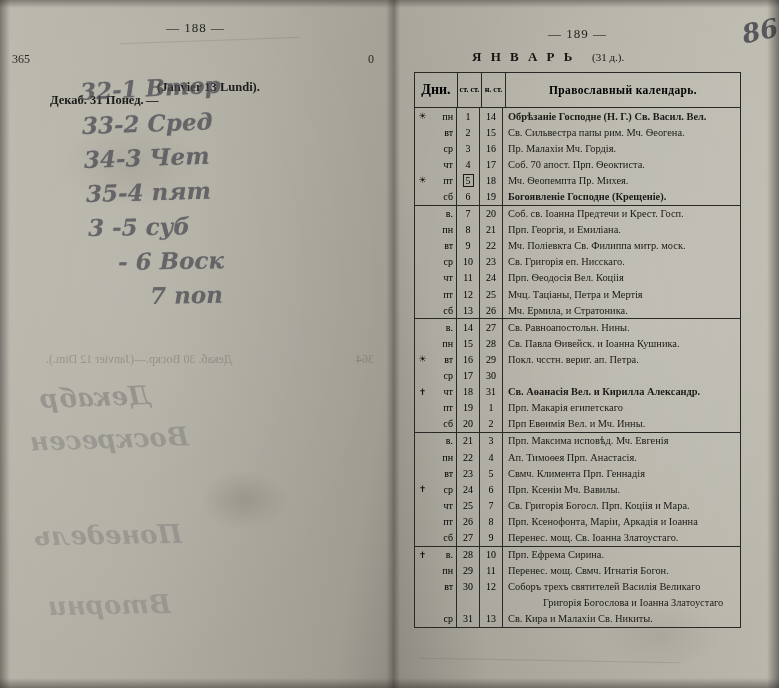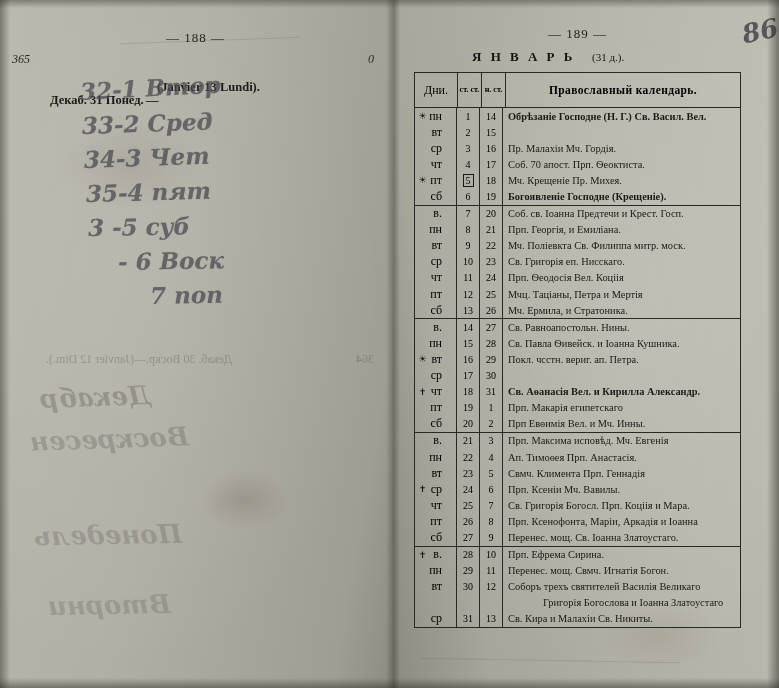--- a/index.html
+++ b/index.html
@@ -69,21 +69,20 @@
     color: #211f1c;
     white-space: pre;
   }
   .pgnum {
     font-size: 13px;
     letter-spacing: 1px;
   }
   .folio {
     font-size: 12px;
     color: #2a2823;
-    font-style: italic;
   }
   
   .left-head {
     font-size: 12.5px;
     font-weight: bold;
     color: #1d1b18;
     margin-top: 42px;
   }
   
   .hand {
@@ -125,22 +124,22 @@
   }
   .cal .thead {
     display: flex;
     border-bottom: 1.2px solid #2a2824;
     height: 34px;
   }
   .c-dni {
     width: 42px;
     border-right: 1px solid #2a2824;
     display: flex; align-items: center; justify-content: center;
-    font-size: 12px;
-    font-weight: normal;
+    font-size: 14px;
+    font-weight: bold;
   }
   .c-st1, .c-st2 {
     width: 23px;
     border-right: 1px solid #2a2824;
     display: flex; flex-direction: column; align-items: center; justify-content: center;
     font-size: 8px;
     line-height: 1.05;
     font-weight: bold;
   }
   .c-cal {
@@ -161,23 +160,23 @@
   }
   .mark {
     width: 15px;
     font-size: 9px;
     display: flex; align-items: center; justify-content: center;
     color: #151412;
   }
   .dw {
     width: 27px;
     border-right: 1px solid #2a2824;
-    font-size: 12px;
+    font-size: 10px;
     display: flex; align-items: center; justify-content: flex-end;
-    padding-right: 14px;
+    padding-right: 3px;
     box-sizing: border-box;
   }
   .n1, .n2 {
     width: 23px;
     border-right: 1px solid #2a2824;
     font-size: 10px;
     display: flex; align-items: center; justify-content: center;
     box-sizing: border-box;
   }
   .n1.boxed span {
@@ -236,21 +235,21 @@
   <div class="leaf left"></div>
   <div class="leaf right"></div>
   <div class="gutter"></div>
 
   <div class="stain" style="left:200px; top:470px; width:90px; height:60px;"></div>
   <div class="stain" style="left:60px; top:120px; width:140px; height:90px; opacity:.5;"></div>
   <div class="stain" style="left:600px; top:600px; width:120px; height:70px; opacity:.45;"></div>
   <div class="fiber" style="left:120px; top:40px; width:180px; height:1px; transform:rotate(-2deg);"></div>
   <div class="fiber" style="left:420px; top:660px; width:260px; height:1px; transform:rotate(1deg);"></div>
 
-  <div class="txt pgnum" style="left:166px; top:30px;">— 188 —</div>
+  <div class="txt pgnum" style="left:166px; top:20px;">— 188 —</div>
   <div class="txt folio" style="left:12px; top:52px;">365</div>
   <div class="txt left-head" style="left:50px; top:51px;">Декаб. 31 Понед.</div>
   <div class="txt left-head" style="left:146px; top:51px;">—</div>
   <div class="txt left-head ital" style="left:157px; top:38px;">(Janvier 13 Lundi).</div>
   <div class="txt folio" style="left:368px; top:52px;">0</div>
 
   <div class="hand" style="left:80px; top:78px; font-size:23px; transform:rotate(-3deg);">32-1 Втор</div>
   <div class="hand" style="left:82px; top:112px; font-size:23px; transform:rotate(-2deg);">33-2 Сред</div>
   <div class="hand" style="left:84px; top:146px; font-size:23px; transform:rotate(-2deg);">34-3 Чет</div>
   <div class="hand" style="left:86px; top:180px; font-size:23px; transform:rotate(-1.5deg);">35-4 пят</div>
@@ -284,20 +283,21 @@
             <div class="dw">пн</div>
             <div class="n1">1</div>
             <div class="n2">14</div>
             <div class="evt bold">Обрѣзаніе Господне (Н. Г.) Св. Васил. Вел.</div>
           </div>
           <div class="row">
             <div class="mark"></div>
             <div class="dw">вт</div>
             <div class="n1">2</div>
             <div class="n2">15</div>
+            <div class="evt">Св. Сильвестра папы рим. Мч. Ѳеогена.</div>
           </div>
           <div class="row">
             <div class="mark"></div>
             <div class="dw">ср</div>
             <div class="n1">3</div>
             <div class="n2">16</div>
             <div class="evt">Пр. Малахіи Мч. Гордія.</div>
           </div>
           <div class="row">
             <div class="mark"></div>
@@ -306,21 +306,21 @@
             <div class="n2">17</div>
             <div class="evt">Соб. 70 апост. Прп. Ѳеоктиста.</div>
           </div>
           <div class="row">
             <div class="mark">☀</div>
             <div class="dw">пт</div>
             <div class="n1 boxed">
               <span>5</span>
             </div>
             <div class="n2">18</div>
-            <div class="evt">Мч. Крещеніе Пр. Михея.</div>
+            <div class="evt">Мч. Ѳеопемпта Пр. Михея.</div>
           </div>
           <div class="row">
             <div class="mark"></div>
             <div class="dw">сб</div>
             <div class="n1">6</div>
             <div class="n2">19</div>
             <div class="evt bold">Богоявленіе Господне (Крещеніе).</div>
           </div>
         </div>
         <div class="grp">

